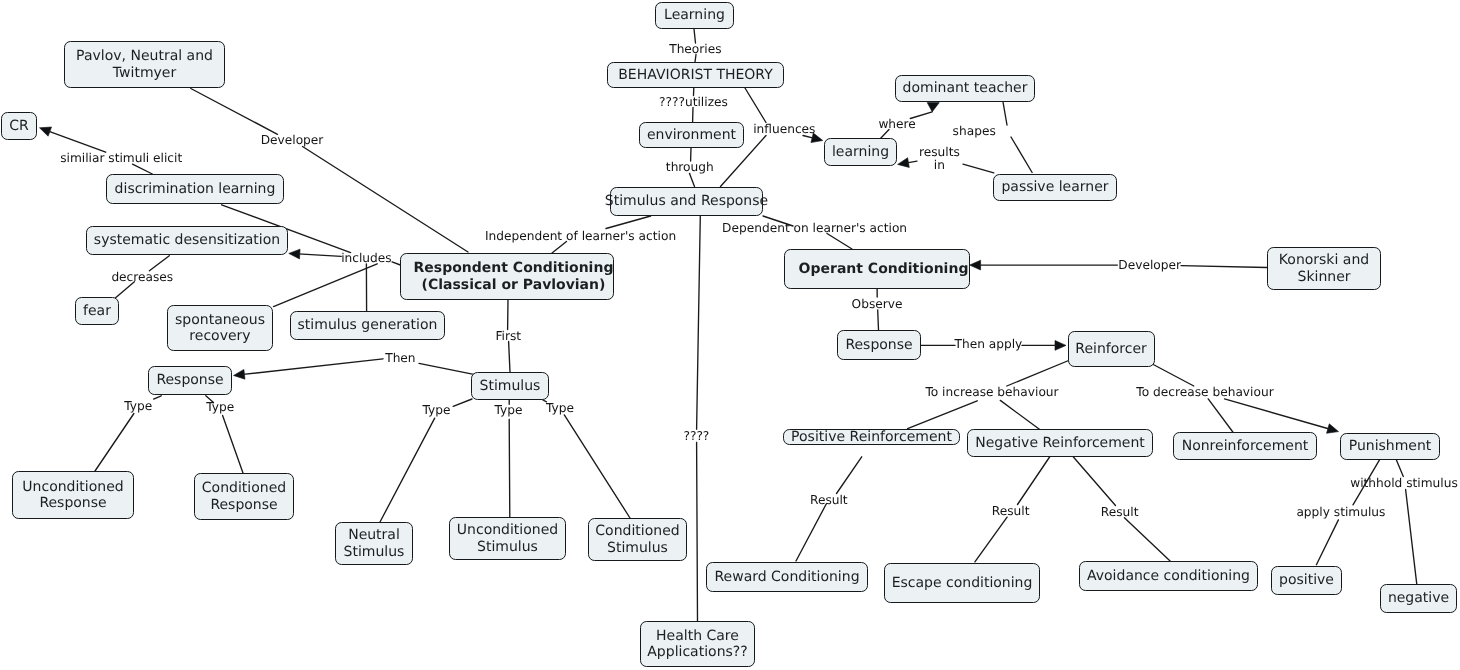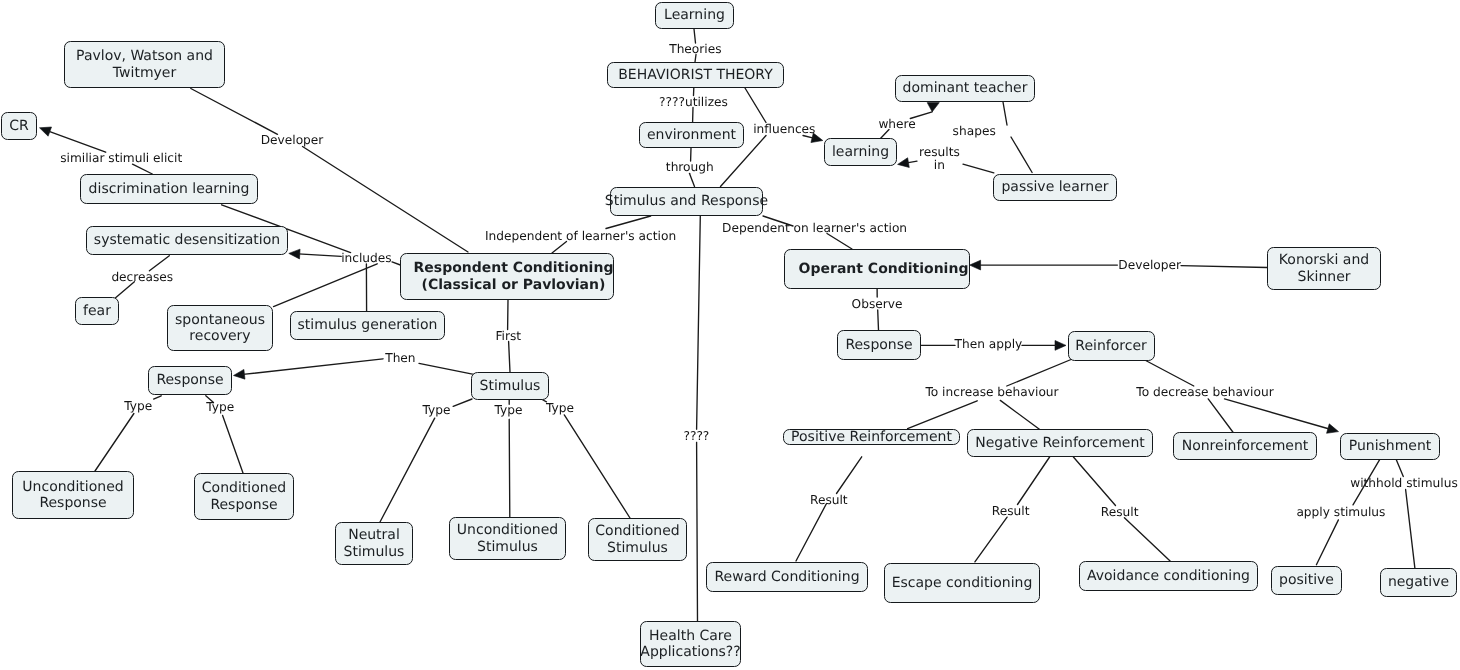--- a/index.html
+++ b/index.html
@@ -110,27 +110,27 @@
     <div class="node" style="left:607px;top:62px;width:177px;height:26px">
         <span>BEHAVIORIST THEORY</span>
       </div>
     <div class="node" style="left:639px;top:122px;width:105px;height:26px">
         <span>environment</span>
       </div>
     <div class="node" style="left:610px;top:187px;width:153px;height:29px">
         <span>Stimulus and Response</span>
       </div>
     <div class="node" style="left:64px;top:41px;width:161px;height:47px">
-        <span>Pavlov, Watson and</span>
+        <span>Pavlov, Neutral and</span>
         <span>Twitmyer</span>
       </div>
     <div class="node" style="left:1px;top:112px;width:36px;height:28px">
         <span>CR</span>
       </div>
-    <div class="node" style="left:80px;top:174px;width:178px;height:30px">
+    <div class="node" style="left:106px;top:174px;width:178px;height:30px">
         <span>discrimination learning</span>
       </div>
     <div class="node" style="left:86px;top:226px;width:202px;height:29px">
         <span>systematic desensitization</span>
       </div>
     <div class="node" style="left:75px;top:297px;width:44px;height:28px">
         <span>fear</span>
       </div>
     <div class="node" style="left:167px;top:305px;width:106px;height:46px">
         <span>spontaneous</span>
@@ -181,21 +181,21 @@
     <div class="node bold" style="left:784px;top:249px;width:186px;height:40px">
         <span>Operant Conditioning</span>
       </div>
     <div class="node" style="left:1267px;top:247px;width:114px;height:43px">
         <span>Konorski and</span>
         <span>Skinner</span>
       </div>
     <div class="node" style="left:837px;top:330px;width:84px;height:30px">
         <span>Response</span>
       </div>
-    <div class="node" style="left:1067.6px;top:331px;width:87px;height:30px">
+    <div class="node" style="left:1067.6px;top:331px;width:87px;height:36px">
         <span>Reinforcer</span>
       </div>
     <div class="node" style="left:783px;top:429px;width:177px;height:16px">
         <span>Positive Reinforcement</span>
       </div>
     <div class="node" style="left:967px;top:429px;width:186px;height:28px">
         <span>Negative Reinforcement</span>
       </div>
     <div class="node" style="left:1173px;top:432px;width:144px;height:28px">
         <span>Nonreinforcement</span>
@@ -208,24 +208,24 @@
       </div>
     <div class="node" style="left:884px;top:563px;width:156px;height:40px">
         <span>Escape conditioning</span>
       </div>
     <div class="node" style="left:1079px;top:561px;width:179px;height:30px">
         <span>Avoidance conditioning</span>
       </div>
     <div class="node" style="left:1271px;top:566px;width:71px;height:29px">
         <span>positive</span>
       </div>
-    <div class="node" style="left:1380px;top:568px;width:77px;height:29px">
+    <div class="node" style="left:1380px;top:584px;width:77px;height:29px">
         <span>negative</span>
       </div>
-    <div class="node" style="left:640px;top:621px;width:101px;height:46px">
+    <div class="node" style="left:640px;top:621px;width:115px;height:46px">
         <span>Health Care</span>
         <span>Applications??</span>
       </div>
   </div>
   <div id="label-layer">
     <div class="elabel" style="left:695.4px;top:48.6px"><span>Theories</span></div>
     <div class="elabel" style="left:693.5px;top:101.5px"><span>????utilizes</span></div>
     <div class="elabel" style="left:689.8px;top:167.3px"><span>through</span></div>
     <div class="elabel" style="left:292.0px;top:140.0px"><span>Developer</span></div>
     <div class="elabel" style="left:121.2px;top:158.0px"><span>similiar stimuli elicit</span></div>

